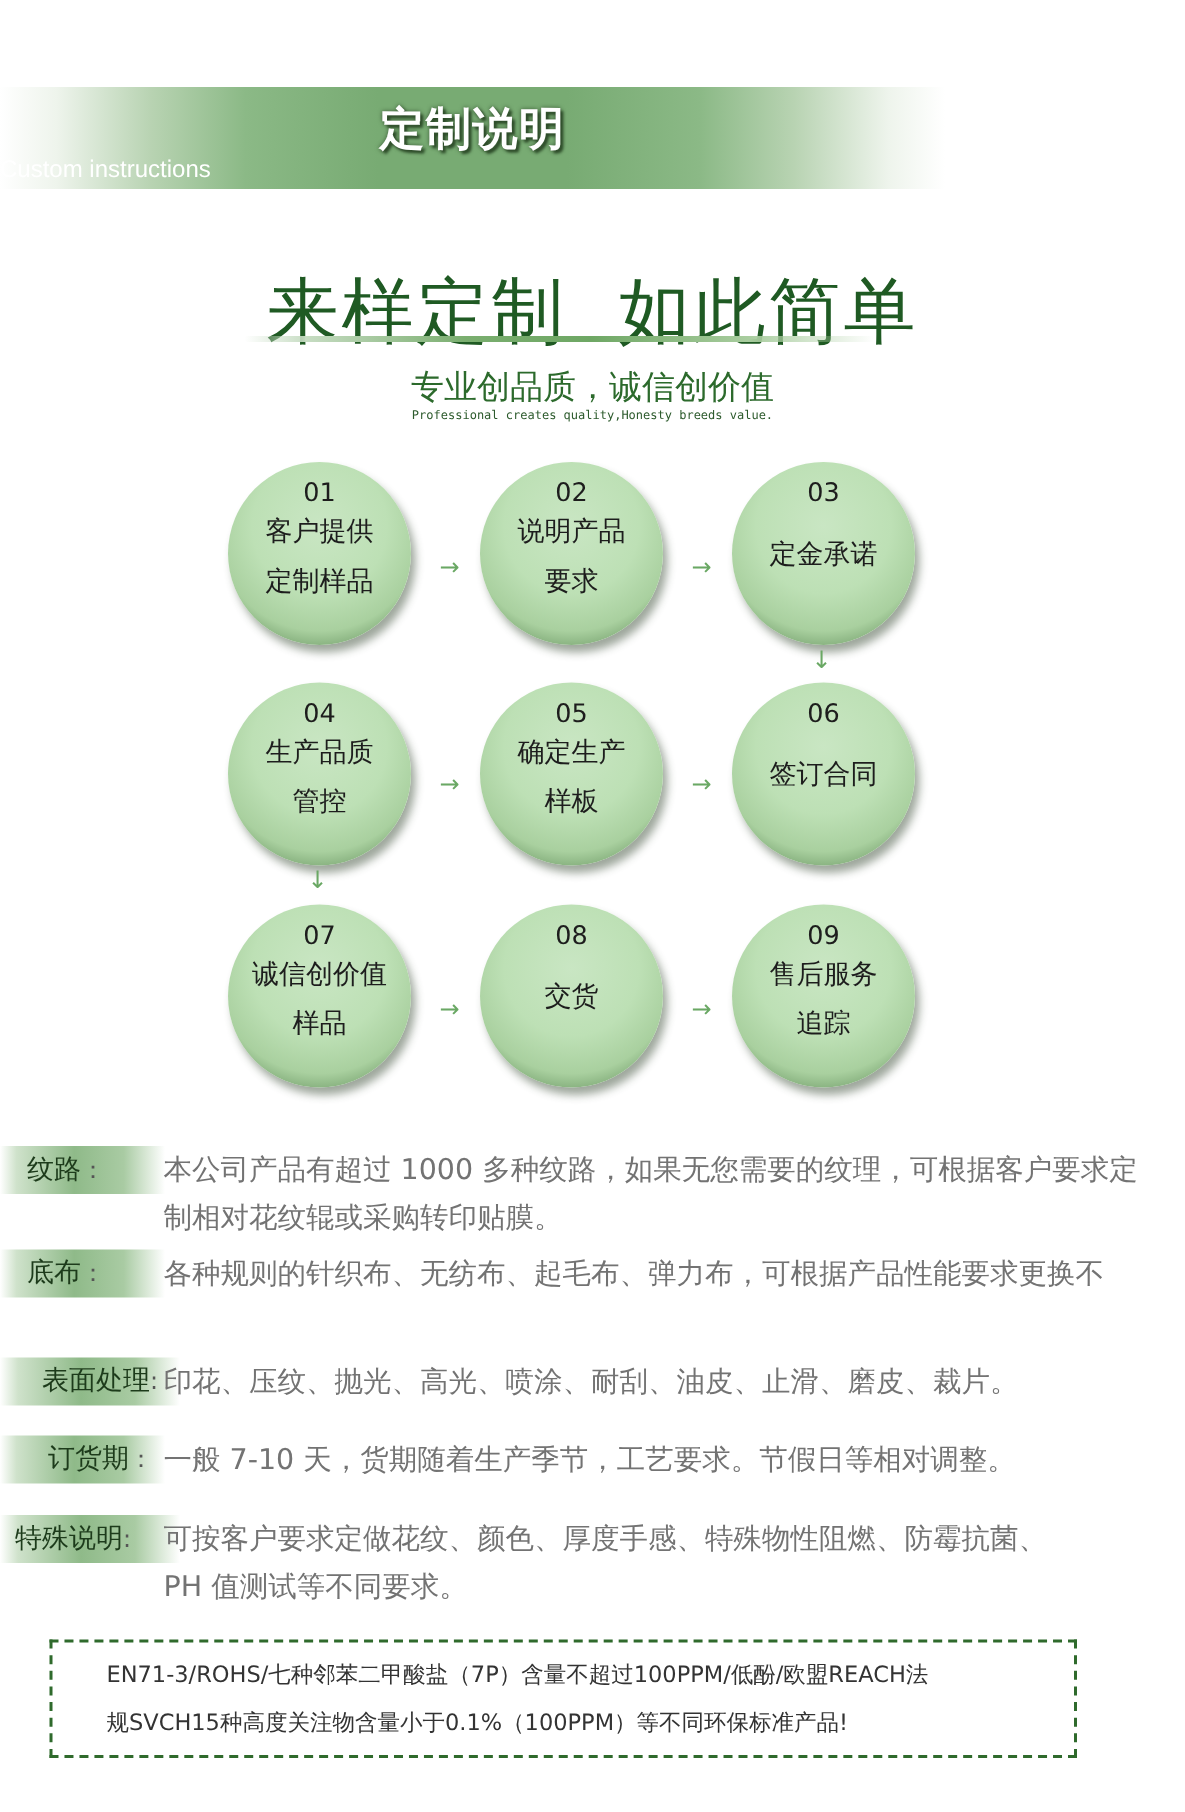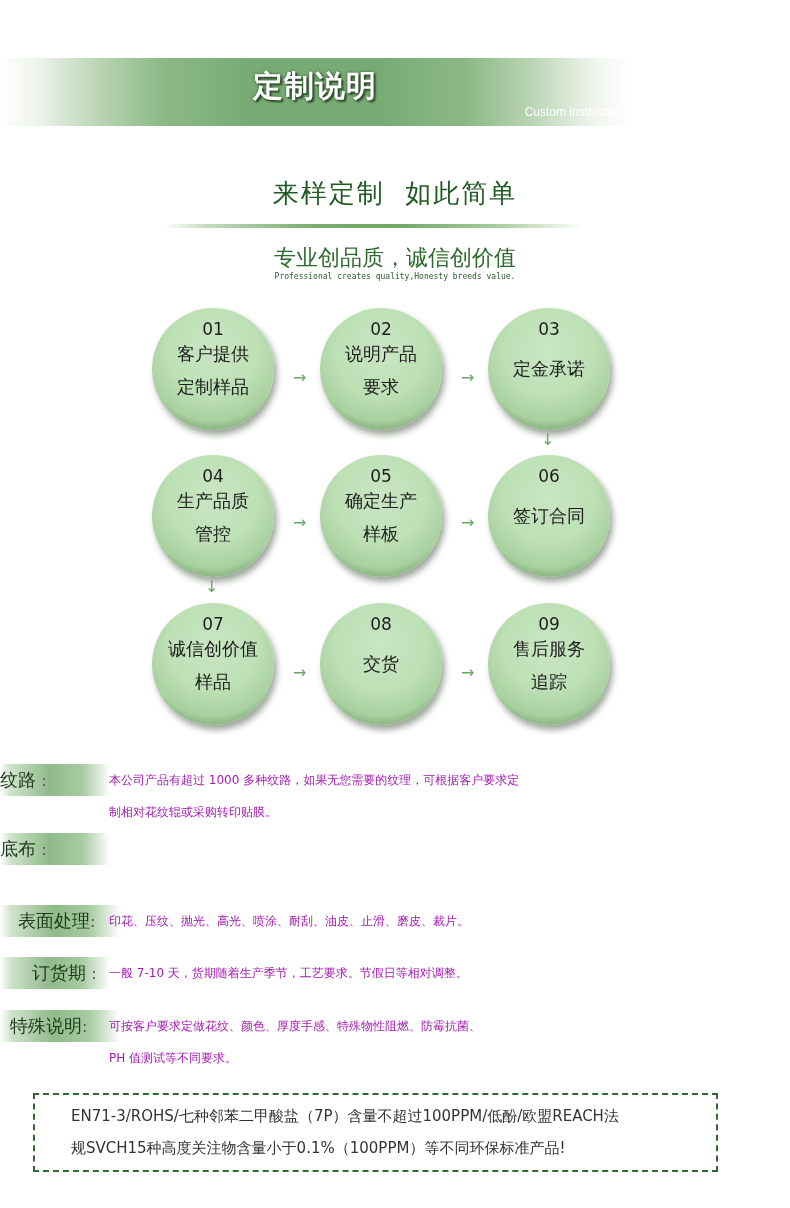--- a/index.html
+++ b/index.html
@@ -10,29 +10,29 @@
   .banner {
     position: absolute; left: 0; top: 58px; width: 630px; height: 68px;
     background: linear-gradient(to right, #ffffff 0%, #eef4ec 6%, #b8d3b2 16%, #8bb986 26%, #78ab73 40%, #78ab73 60%, #8bb986 74%, #b8d3b2 84%, #eef4ec 94%, #ffffff 100%);
   }
   .banner-title {
     position: absolute; left: 0; right: 0; top: 8px; text-align: center;
     font-size: 30px; font-weight: bold; color: #ffffff; letter-spacing: 1px;
     text-shadow: 2px 2px 2px #2c4a28, 0 0 3px #3a5a35;
   }
   .banner-sub {
-    position: absolute; left: 0; right: 0; top: 47px; text-align: right;
+    position: absolute; left: 0; right: 0; top: 47px; text-align: left;
     font-family: "Liberation Sans", sans-serif;
-    font-size: 12px; color: #ffffff; margin-left: 36px;
+    font-size: 16px; color: #ffffff;
   }
 
   
   .slogan-main {
     position: absolute; left: 0; right: 0; top: 176px; text-align: center;
-    font-size: 26px; color: #1f5a23; letter-spacing: 2px; font-weight: normal;
+    font-size: 48px; color: #1f5a23; letter-spacing: 2px; font-weight: normal;
   }
   .slogan-line {
     position: absolute; left: 163px; top: 224px; width: 420px; height: 4px;
     background: linear-gradient(to right, rgba(255,255,255,0) 0%, #c6dcc2 10%, #7aae6f 35%, #6ea764 55%, #a9cd9f 80%, rgba(255,255,255,0) 100%);
     border-radius: 2px;
   }
   .slogan-sub {
     position: absolute; left: 0; right: 0; top: 243px; text-align: center;
     font-size: 22px; color: #2c6a2c;
   }
@@ -57,26 +57,26 @@
     position: absolute; width: 18px; height: 10px; color: #6aa864; font-size: 16px; line-height: 10px;
   }
   .arrow-d {
     position: absolute; width: 10px; height: 18px; color: #6aa864; font-size: 16px; line-height: 16px;
   }
 
   
   .info-label {
     position: absolute; left: 0; height: 32px; width: 110px;
     background: linear-gradient(to right, #ffffff 0%, #cfe2cb 10%, #8fba89 45%, #a9cba3 75%, rgba(255,255,255,0) 100%);
-    font-size: 18px; color: #1d3b1b; line-height: 32px; white-space: nowrap;
+    font-size: 18px; color: #1d3b1b; line-height: 32px; padding-left: 18px; white-space: nowrap;
   }
   .info-label.wide { width: 120px; padding-left: 10px; }
   .info-label .colon { color: #555; font-size: 16px; }
   .info-text {
-    position: absolute; left: 109px; font-size: 12px; color: #a21caf; line-height: 32px;
+    position: absolute; left: 109px; font-size: 19px; color: #737373; line-height: 32px;
   }
 
   
   .dash-box {
     position: absolute; left: 33px; top: 1093px; width: 685px; height: 79px;
     border: 2px dashed #2f6a2c;
   }
   .dash-text {
     position: absolute; left: 36px; top: 5px; font-size: 15px; color: #333; line-height: 32px;
   }
@@ -152,23 +152,24 @@
 </div>
 <div class="info-text" style="top:764px;">
   <div>本公司产品有超过 1000 多种纹路，如果无您需要的纹理，可根据客户要求定</div>
   <div>制相对花纹辊或采购转印贴膜。</div>
 </div>
 
 <div class="info-label" style="top:833px;">
   <span>底布</span><span class="colon">：</span>
 </div>
 <div class="info-text" style="top:833px;">
+  <div>各种规则的针织布、无纺布、起毛布、弹力布，可根据产品性能要求更换不</div>
 </div>
 
-<div class="info-label wide" style="top:905px; padding-left:18px;">
+<div class="info-label wide" style="top:905px; padding-left:28px;">
   <span>表面处理</span><span class="colon">:</span>
 </div>
 <div class="info-text" style="top:905px;">
   <div>印花、压纹、抛光、高光、喷涂、耐刮、油皮、止滑、磨皮、裁片。</div>
 </div>
 
 <div class="info-label" style="top:957px; padding-left:32px;">
   <span>订货期</span><span class="colon">：</span>
 </div>
 <div class="info-text" style="top:957px;">

